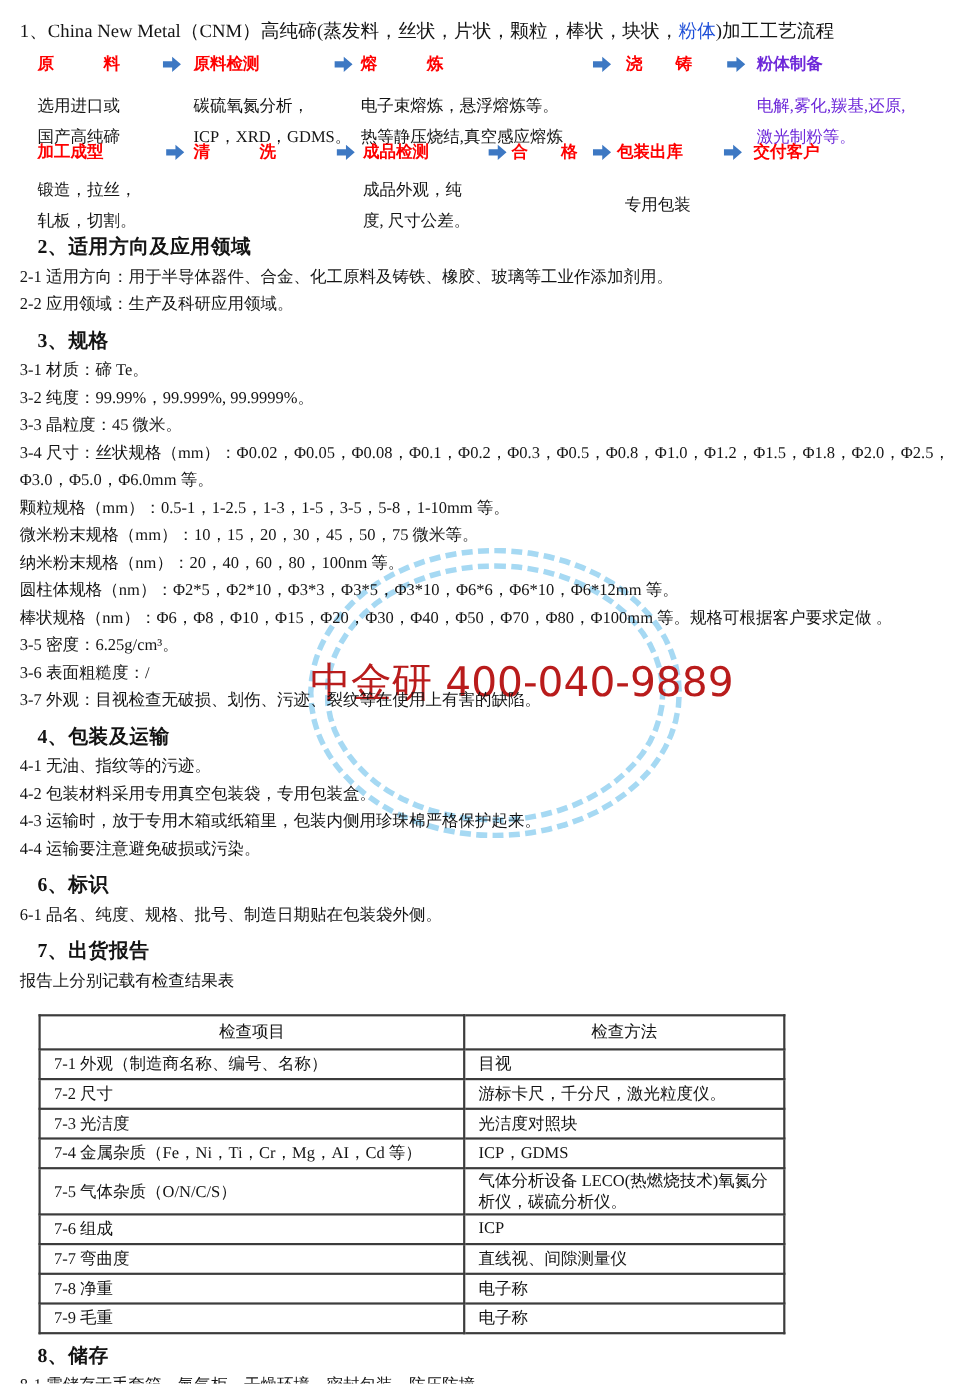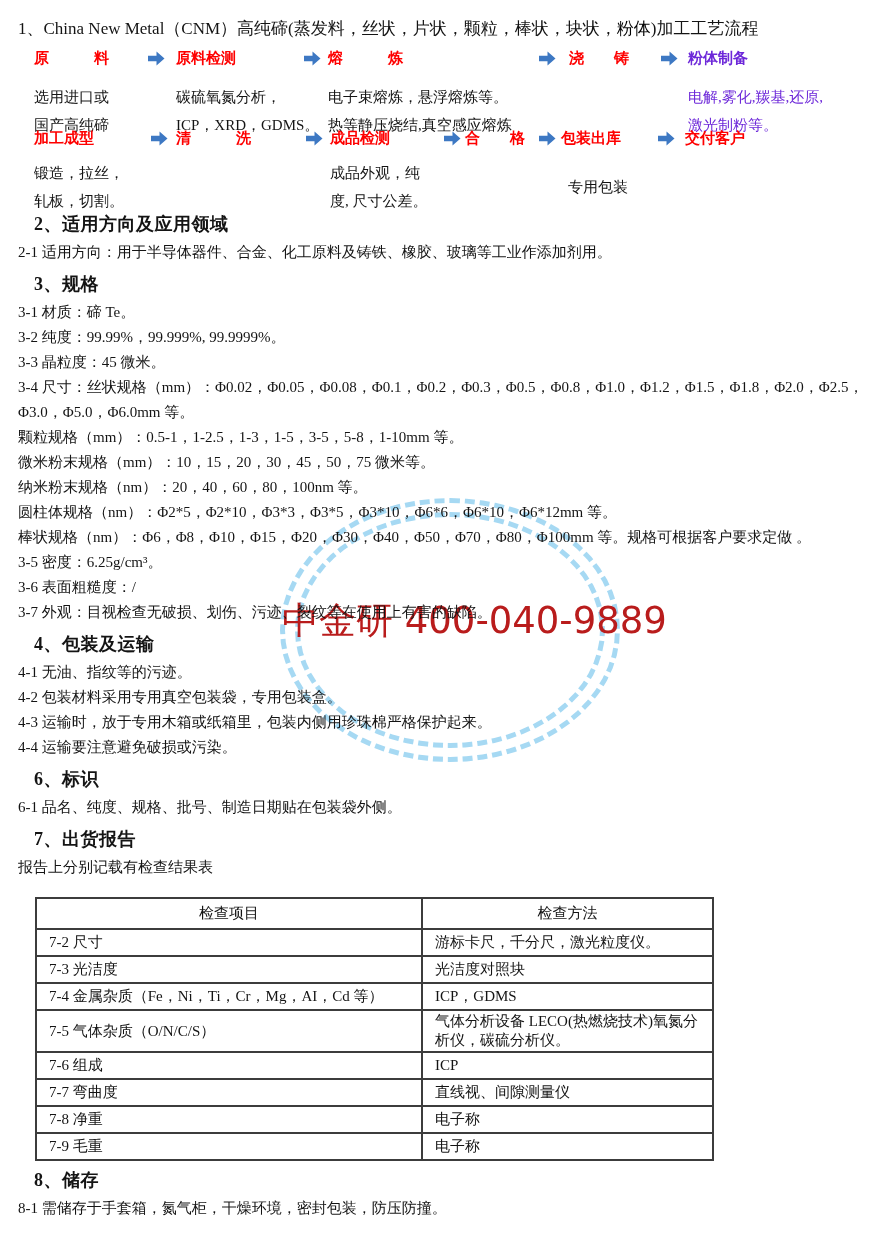--- a/index.html
+++ b/index.html
@@ -14,21 +14,21 @@
   .wm-ring.outer{left:280px;top:498px;width:330px;height:254px;}
   .wm-ring.inner{left:295px;top:512px;width:300px;height:226px;}
   .wm-text{
     position:absolute;left:282px;top:596px;white-space:nowrap;
     font-family:"DejaVu Sans","Liberation Sans",sans-serif;
     font-size:37px;color:#b91c1c;letter-spacing:0px;
   }
   
   .content{position:relative;z-index:1;padding:16px 18px 0 18px;}
   .title{font-size:17px;line-height:25px;white-space:nowrap;}
-  .blue{color:#000000;}
+  .blue{color:#1d4ed8;}
   
   .flow{position:relative;height:164px;font-size:15px;}
   .fl{position:absolute;font-weight:600;color:#fe0000;white-space:nowrap;}
   .fl.blue{color:#6d28d9;}
   .fd{position:absolute;white-space:nowrap;line-height:28px;font-size:15px;}
   .fd.blue{color:#6d28d9;}
   .arr{position:absolute;width:17px;height:15px;line-height:0;}
   
   .h2{font-size:18px;font-weight:600;margin:7px 0 4px 16px;letter-spacing:0.5px;}
   .line{font-size:15px;line-height:25px;margin:0;}
@@ -120,20 +120,21 @@
         <div>成品外观，纯</div>
         <div>度, 尺寸公差。</div>
       </div>
       <div class="fd" style="left:550px;top:132px">
         <div>专用包装</div>
       </div>
     </div>
 
     <div class="h2">2、适用方向及应用领域</div>
     <p class="line">2-1 适用方向：用于半导体器件、合金、化工原料及铸铁、橡胶、玻璃等工业作添加剂用。</p>
+    <p class="line">2-2 应用领域：生产及科研应用领域。</p>
 
     <div class="h2">3、规格</div>
     <p class="line">3-1 材质：碲 Te。</p>
     <p class="line">3-2 纯度：99.99%，99.999%, 99.9999%。</p>
     <p class="line">3-3 晶粒度：45 微米。</p>
     <p class="line">3-4 尺寸：丝状规格（mm）：Φ0.02，Φ0.05，Φ0.08，Φ0.1，Φ0.2，Φ0.3，Φ0.5，Φ0.8，Φ1.0，Φ1.2，Φ1.5，Φ1.8，Φ2.0，Φ2.5，Φ3.0，Φ5.0，Φ6.0mm 等。</p>
     <p class="line">颗粒规格（mm）：0.5-1，1-2.5，1-3，1-5，3-5，5-8，1-10mm 等。</p>
     <p class="line">微米粉末规格（mm）：10，15，20，30，45，50，75 微米等。</p>
     <p class="line">纳米粉末规格（nm）：20，40，60，80，100nm 等。</p>
     <p class="line">圆柱体规格（nm）：Φ2*5，Φ2*10，Φ3*3，Φ3*5，Φ3*10，Φ6*6，Φ6*10，Φ6*12mm 等。</p>
@@ -156,20 +157,24 @@
 
     <table class="rpt">
       <thead>
         <tr>
           <th>检查项目</th>
           <th>检查方法</th>
         </tr>
       </thead>
       <tbody>
         <tr>
+            <td class="c1">7-1 外观（制造商名称、编号、名称）</td>
+            <td>目视</td>
+          </tr>
+        <tr>
             <td class="c1">7-2 尺寸</td>
             <td>游标卡尺，千分尺，激光粒度仪。</td>
           </tr>
         <tr>
             <td class="c1">7-3 光洁度</td>
             <td>光洁度对照块</td>
           </tr>
         <tr>
             <td class="c1">7-4 金属杂质（Fe，Ni，Ti，Cr，Mg，AI，Cd 等）</td>
             <td>ICP，GDMS</td>

